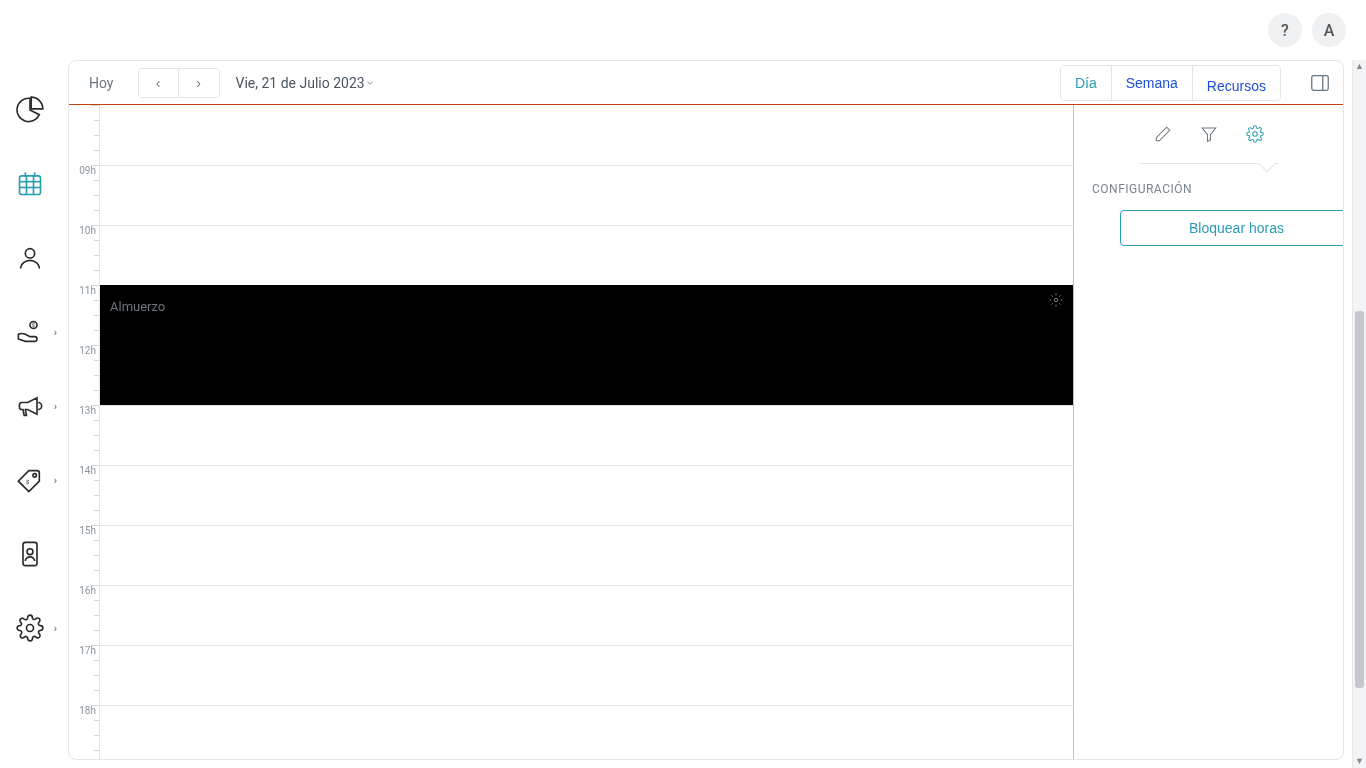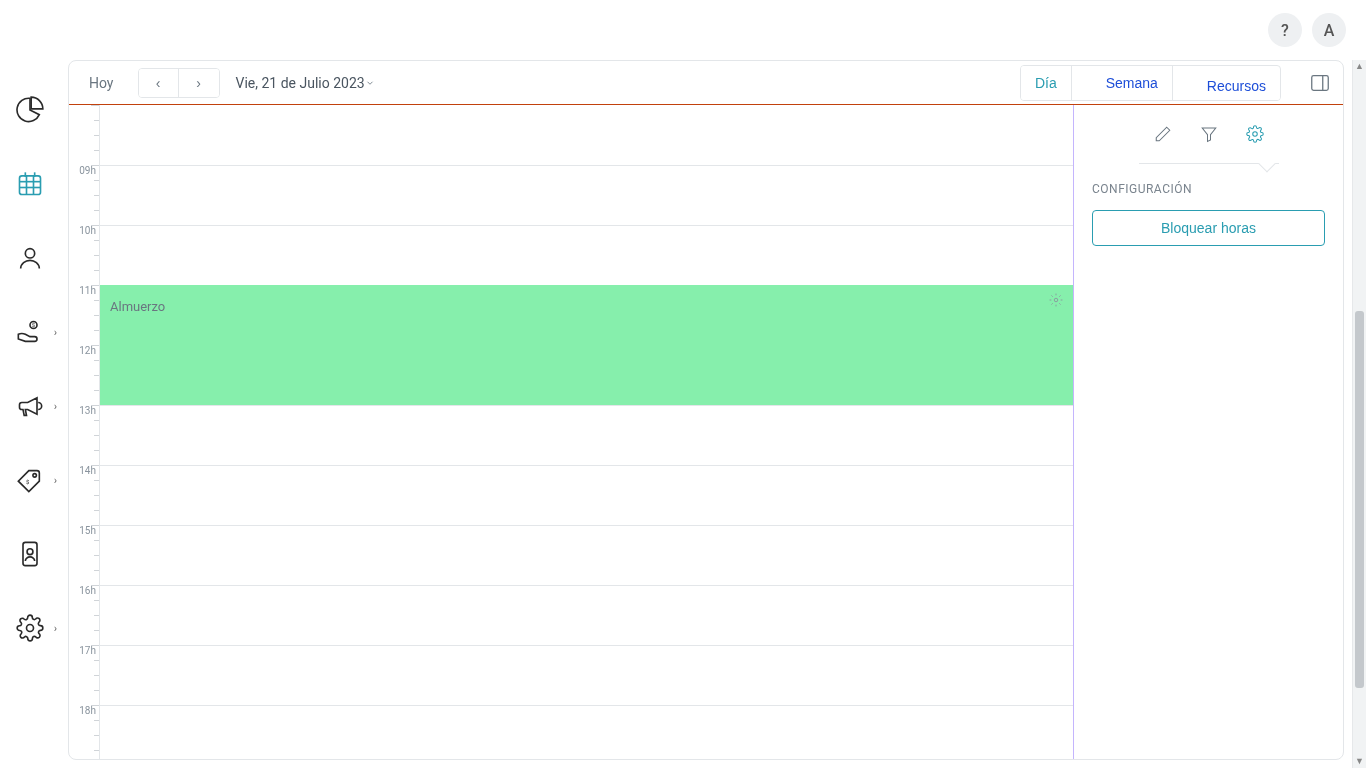--- a/index.html
+++ b/index.html
@@ -68,21 +68,21 @@
   }
   .toolbar .nav-arrows button {
     width: 40px; height: 28px; border: none; background: #fff; cursor: pointer; color: #6a7680; font-size: 14px;
   }
   .toolbar .nav-arrows button:first-child { border-right: 1px solid #e3e6e9; }
   .toolbar .date-label {
     font-size: 14px; color: #4a5560; display: flex; align-items: center; cursor: pointer;
   }
   .toolbar .spacer { flex: 1; }
   .toolbar .view-switch {
-    display: flex; border: 1px solid #e3e6e9; border-radius: 4px; overflow: hidden; gap: 20px;
+    display: flex; border: 1px solid #e3e6e9; border-radius: 4px; overflow: hidden;
   }
   .toolbar .view-switch button {
     padding: 6px 14px; border: none; background: #fff; cursor: pointer; font-size: 14px; color: #1d4ed8;
     border-right: 1px solid #e3e6e9;
   }
   .toolbar .view-switch button:last-child { border-right: none; margin-top: 6px; }
   .toolbar .view-switch button.active { color: #2a9db1; }
   .toolbar .panel-toggle {
     margin-left: 12px; width: 22px; height: 22px; cursor: pointer; color: #6a7680;
   }
@@ -122,21 +122,21 @@
   .time-col .tick45 { top: 75%; }
 
   .grid-col .hour-block {
     border-top: 1px solid #e3e6e9;
   }
   .grid-col .first { border-top: none; }
 
   .event {
     position: absolute;
     left: 0; right: 0;
-    background: #86efac;
+    background: #000000;
     padding: 14px 10px;
     font-size: 13px; color: #6a7680;
   }
   .event .ev-gear {
     position: absolute; right: 10px; top: 8px; color: #8a949e; cursor: pointer;
   }
   .event .ev-gear svg { width: 14px; height: 14px; stroke: currentColor; fill: none; stroke-width: 1.5; }
 
   .right-panel {
     width: 270px; flex-shrink: 0;
@@ -164,21 +164,21 @@
     border-bottom: 1px solid #e3e6e9;
     background: #fff;
     transform: rotate(-45deg);
   }
   .panel-title {
     font-size: 12px; letter-spacing: 0.5px; color: #7a848e; margin: 18px 0 14px 0;
   }
   .block-hours-btn {
     display: block; width: 100%;
     border: 1px solid #2a9db1; color: #2a9db1; background: #fff;
-    border-radius: 4px; padding: 9px 0; font-size: 14px; cursor: pointer; text-align: center;
+    border-radius: 4px; padding: 9px 0; font-size: 14px; cursor: pointer; text-align: center; margin-left: 28px;
   }
 
   
   .outer-scroll {
     width: 14px; background: #f1f3f4; border-left: 1px solid #e6e8ea;
     display: flex; flex-direction: column; align-items: center; justify-content: space-between;
     padding: 2px 0;
   }
   .outer-scroll .tri { font-size: 9px; color: #888; cursor: pointer; line-height: 1; }
   .outer-scroll .track { flex: 1; width: 100%; position: relative; }

